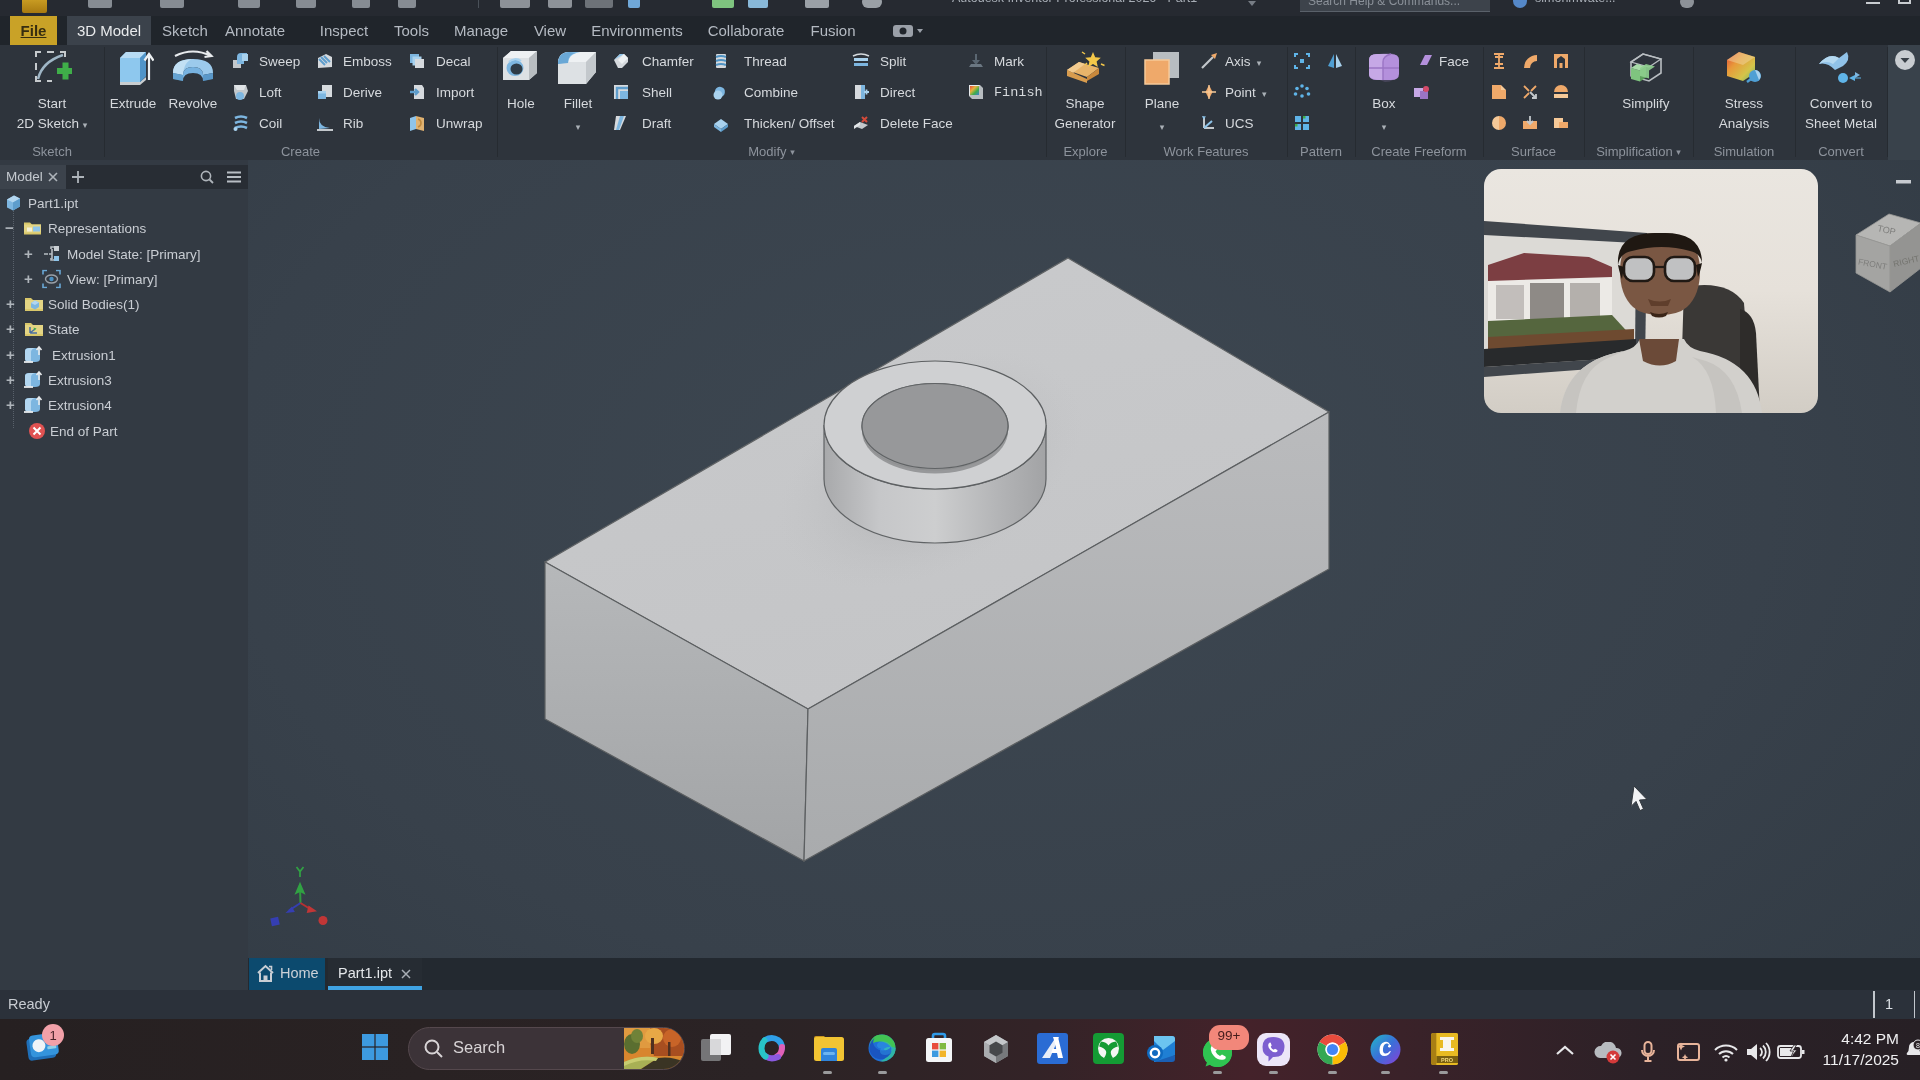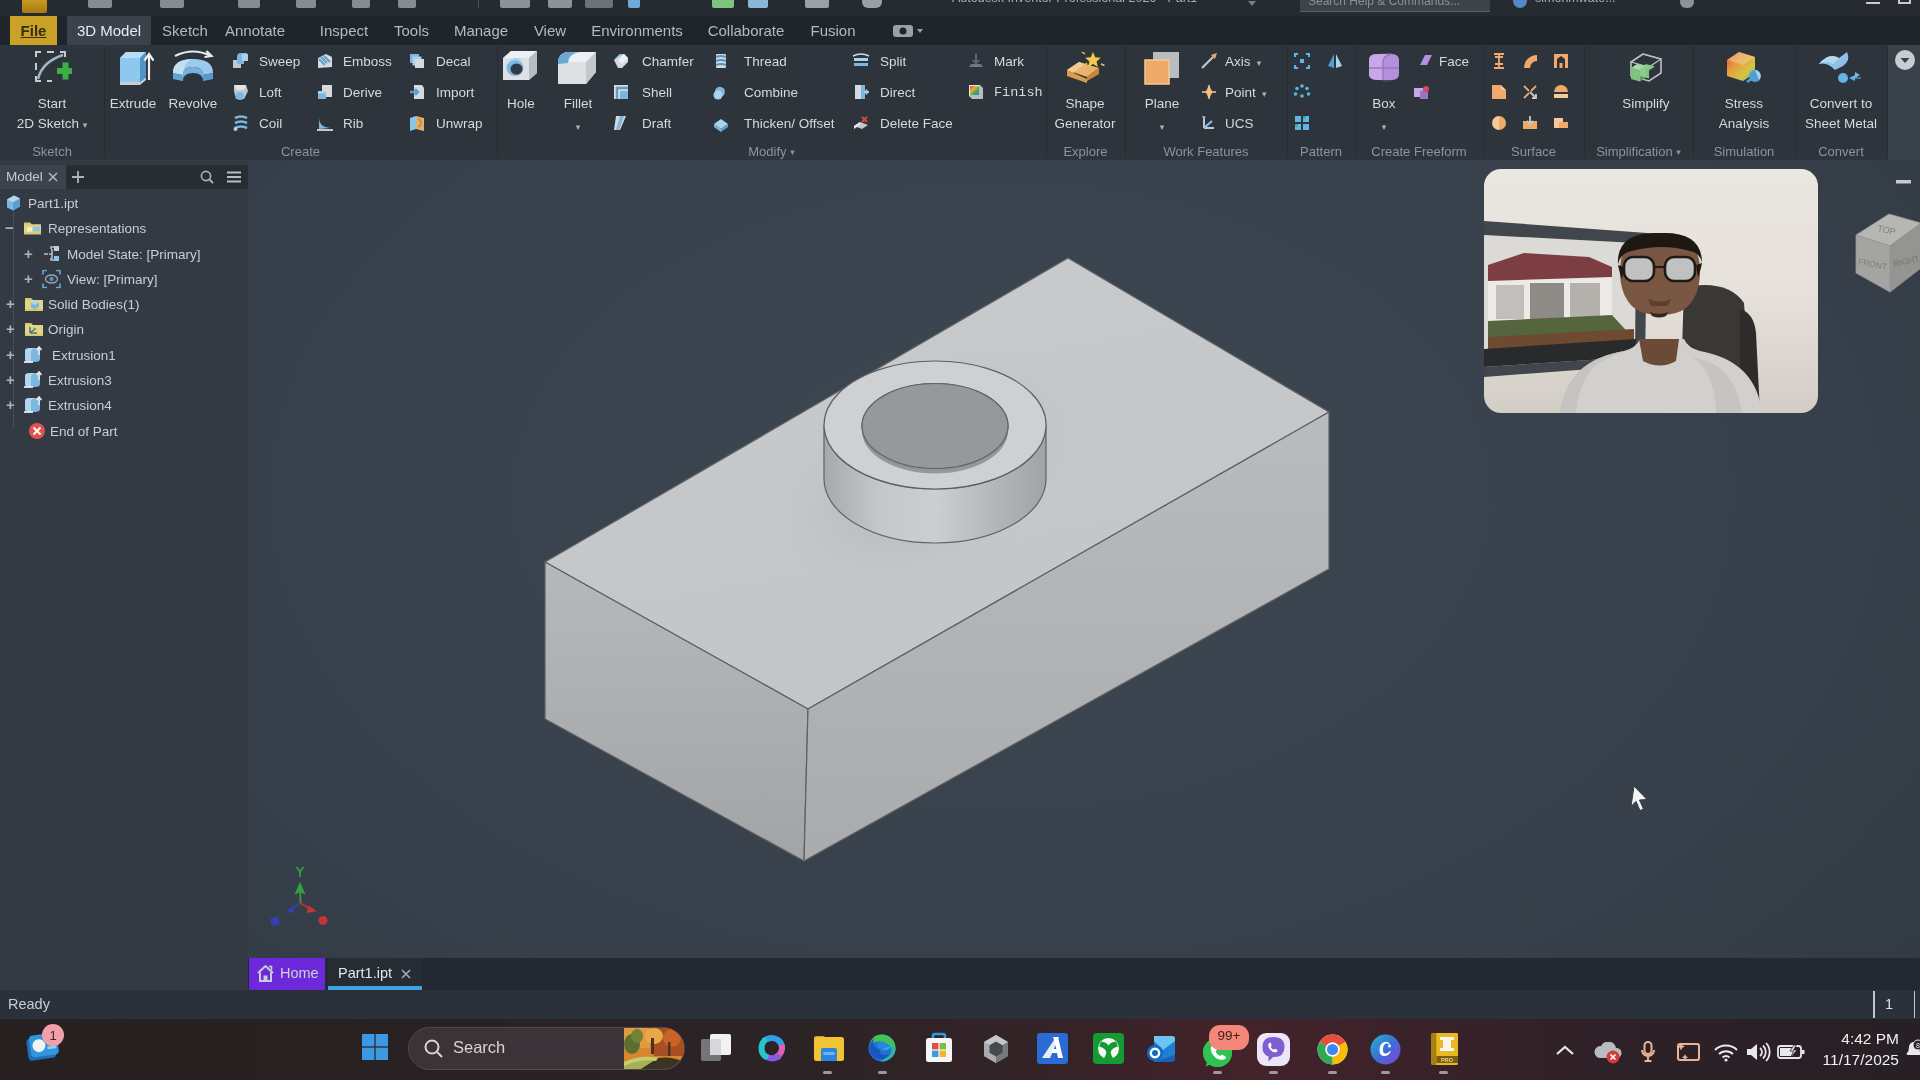--- a/index.html
+++ b/index.html
@@ -577,21 +577,21 @@
       <span class="tt" style="left:48px;">Solid Bodies(1)</span>
     </div>
     <div class="trow" style="top:156px;">
       <span class="pm" style="left:6px;">+</span>
       <svg class="ti" style="left:24px;" width="20" height="18" viewBox="0 0 20 18">
           <path d="M1 3 h6 l2 2 h10 v11 H1 z" fill="#d9c76a"></path>
           <path d="M1 5 h18 v9 H1 z" fill="#e4d584"></path>
           <path d="M6 13 V7 m0 6 h7 M6 13 l5 -4" stroke="#4a6da0" stroke-width="1.5" fill="none"></path>
           <path d="M9.5 7.5 l3 1 -2 2 z" fill="#3fae49"></path>
         </svg>
-      <span class="tt" style="left:48px;">Origin</span>
+      <span class="tt" style="left:48px;">State</span>
     </div>
     <div class="trow" style="top:182px;">
       <span class="pm" style="left:6px;">+</span>
       <svg class="ti" style="left:23px;" width="20" height="20" viewBox="0 0 20 20">
           <path d="M2 6 q0 -3 5 -3 h5 q5 0 5 3 v8 q0 3 -5 3 H7 q-5 0 -5 -3 z" fill="#7db6e0"></path>
           <path d="M2 6 q0 -3 5 -3 h5 q-4 1 -4 4 v10 q-6 0 -6 -3 z" fill="#b2d6f0"></path>
           <path d="M16 10 V2 m-2.5 3 L16 2 l2.5 3" stroke="#e8eaec" stroke-width="1.6" fill="none"></path>
           <path d="M1 17 h9" stroke="#e8eaec" stroke-width="1.8"></path>
         </svg>
       <span class="tt" style="left:52px;">Extrusion1</span>
@@ -742,21 +742,21 @@
           <rect x="140" y="88" width="30" height="24" rx="9" fill="#c8cdd0" fill-opacity="0.9" stroke="#201914" stroke-width="2.6"></rect>
           <rect x="181" y="88" width="30" height="24" rx="9" fill="#c8cdd0" fill-opacity="0.9" stroke="#201914" stroke-width="2.6"></rect>
           <path d="M170 98 h11" stroke="#201914" stroke-width="2.2" fill="none"></path>
         </g>
         <path d="M164 130 q12 5 23 0 l-3 7 h-17 Z" fill="#5f3e2c"></path>
         <path d="M166 143 q9 4 18 0 l-2 4 q-7 3 -14 0 Z" fill="#3a2518"></path>
       </g>
     </svg>
   </div>
   <div id="doctabs" class="abs">
-    <div style="position:absolute;left:1px;top:0;width:76px;height:32px;background:#6d28d9;">
+    <div style="position:absolute;left:1px;top:0;width:76px;height:32px;background:#0c4a6e;">
       <svg style="position:absolute;left:7px;top:6px;" width="19" height="19" viewBox="0 0 19 19">
         <path d="M2 9 L9.5 2 L17 9" fill="none" stroke="#c9ced4" stroke-width="2"></path>
         <path d="M4 8.5 V17 h11 V8.5" fill="none" stroke="#c9ced4" stroke-width="2"></path>
         <rect x="7.5" y="11.5" width="4" height="5.5" fill="#c9ced4"></rect>
         <path d="M13 2.5 h2.5 V6" fill="none" stroke="#c9ced4" stroke-width="1.6"></path>
       </svg>
       <span style="position:absolute;left:31px;top:7px;font-size:14.5px;color:#ccd1d7;">Home</span>
     </div>
     <div style="position:absolute;left:80px;top:0;width:94px;height:32px;background:#262c33;">
       <span style="position:absolute;left:10px;top:7px;font-size:14.5px;color:#e4e7ea;">Part1.ipt</span>

